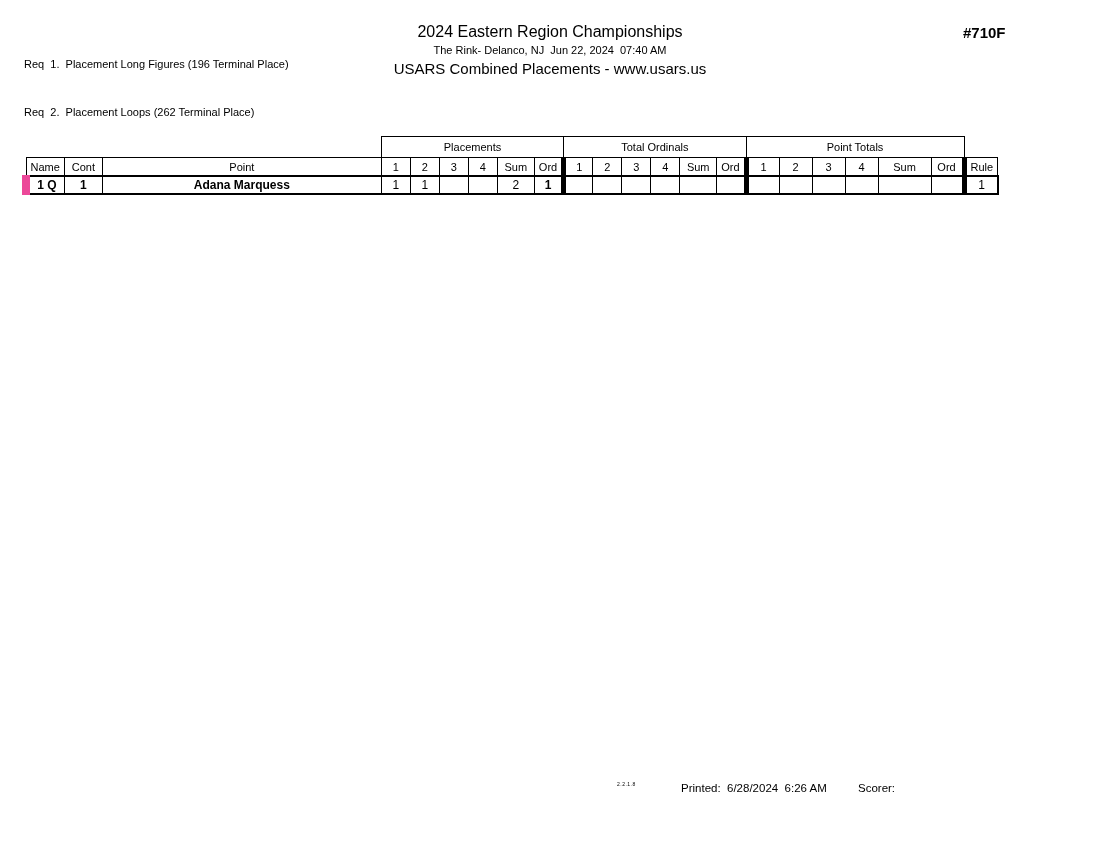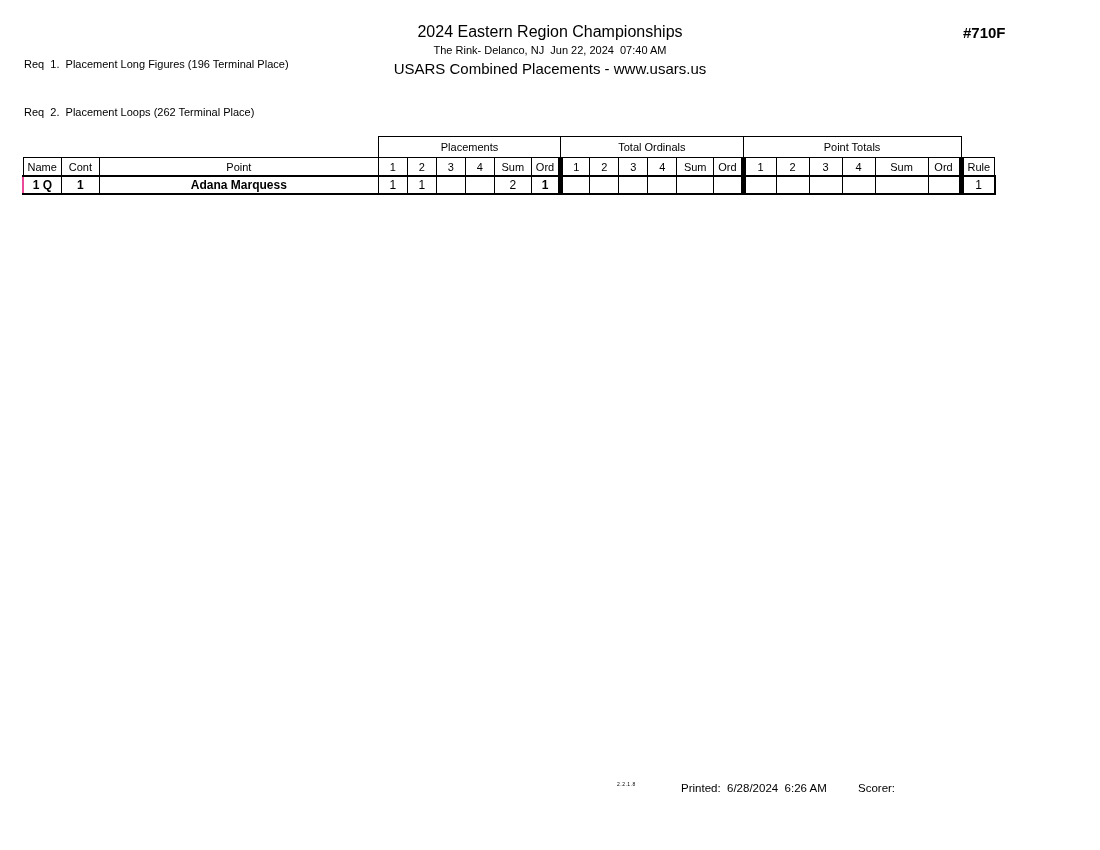--- a/index.html
+++ b/index.html
@@ -98,21 +98,21 @@
     text-align: left;
     padding-left: 4px;
   }
   td.thickL { border-left: 5px solid #000 !important; }
   tr.data-row td {
     border-top: 2px solid #000;
     border-bottom: 2px solid #000;
     font-size: 12px;
     height: 16px;
   }
-  tr.data-row td:first-child { border-left: 2px solid #ec4899; }
+  tr.data-row td:first-child { border-left: 8px solid #ec4899; }
   tr.data-row td:last-child { border-right: 2px solid #000; }
   .b { font-weight: bold; }
 
   
   .footer-version {
     position: absolute;
     left: 617px;
     top: 781px;
     font-size: 5px;
     letter-spacing: 0.5px;

